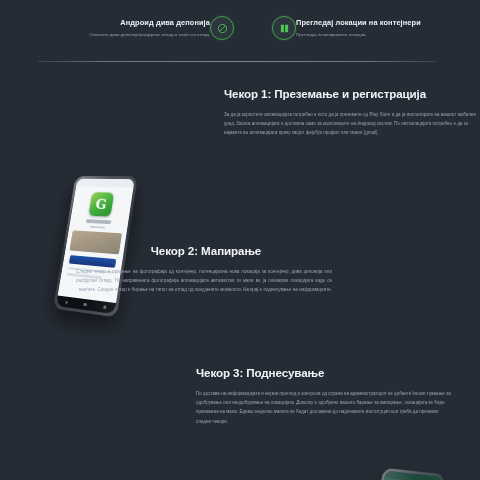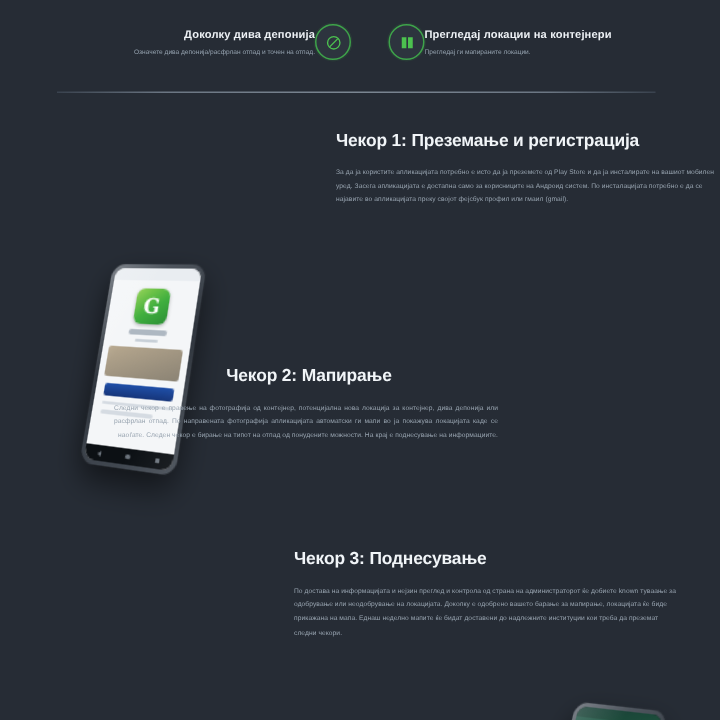--- a/index.html
+++ b/index.html
@@ -19,21 +19,21 @@
   .feature-row{
     position:absolute;left:0;width:480px;height:46px;display:flex;
   }
   .feature-row.r1{top:0;}
   .feature-row.r2{top:44px;}
 
   .feat{
     width:240px;height:46px;position:relative;display:flex;align-items:flex-start;
   }
   .feat.left{justify-content:flex-end;padding-right:6px;text-align:right;}
-  .feat.right{justify-content:center;padding-left:6px;text-align:left;}
+  .feat.right{justify-content:flex-end;padding-left:6px;text-align:left;}
 
   .feat-txt{width:184px;padding-top:4px;}
   .feat-title{
     font-size:7.4px;font-weight:bold;color:#eef2f6;letter-spacing:.1px;
     line-height:10px;white-space:nowrap;
   }
   .feat-sub{
     font-size:4.4px;color:#93a0ad;line-height:8px;margin-top:2.5px;
     white-space:nowrap;
   }
@@ -152,21 +152,21 @@
       </div>
       <div class="feat right">
         
         
       </div>
     </div>
 
     <div class="feature-row r2">
       <div class="feat left">
         <div class="feat-txt">
-          <div class="feat-title">Доколку дива депонија</div>
+          <div class="feat-title">Андроид дива депонија</div>
           <div class="feat-sub">Означете дива депонија/расфрлан отпад и точен на отпад.</div>
         </div>
         <div class="feat-ico">
           <svg width="11" height="11" viewBox="0 0 24 24">
               <circle cx="12" cy="12" r="9" fill="none" stroke="#4cc24f" stroke-width="2"></circle>
               <path d="M6 18L18 6" stroke="#4cc24f" stroke-width="2"></path>
             </svg>
         </div>
       </div>
       <div class="feat right">

